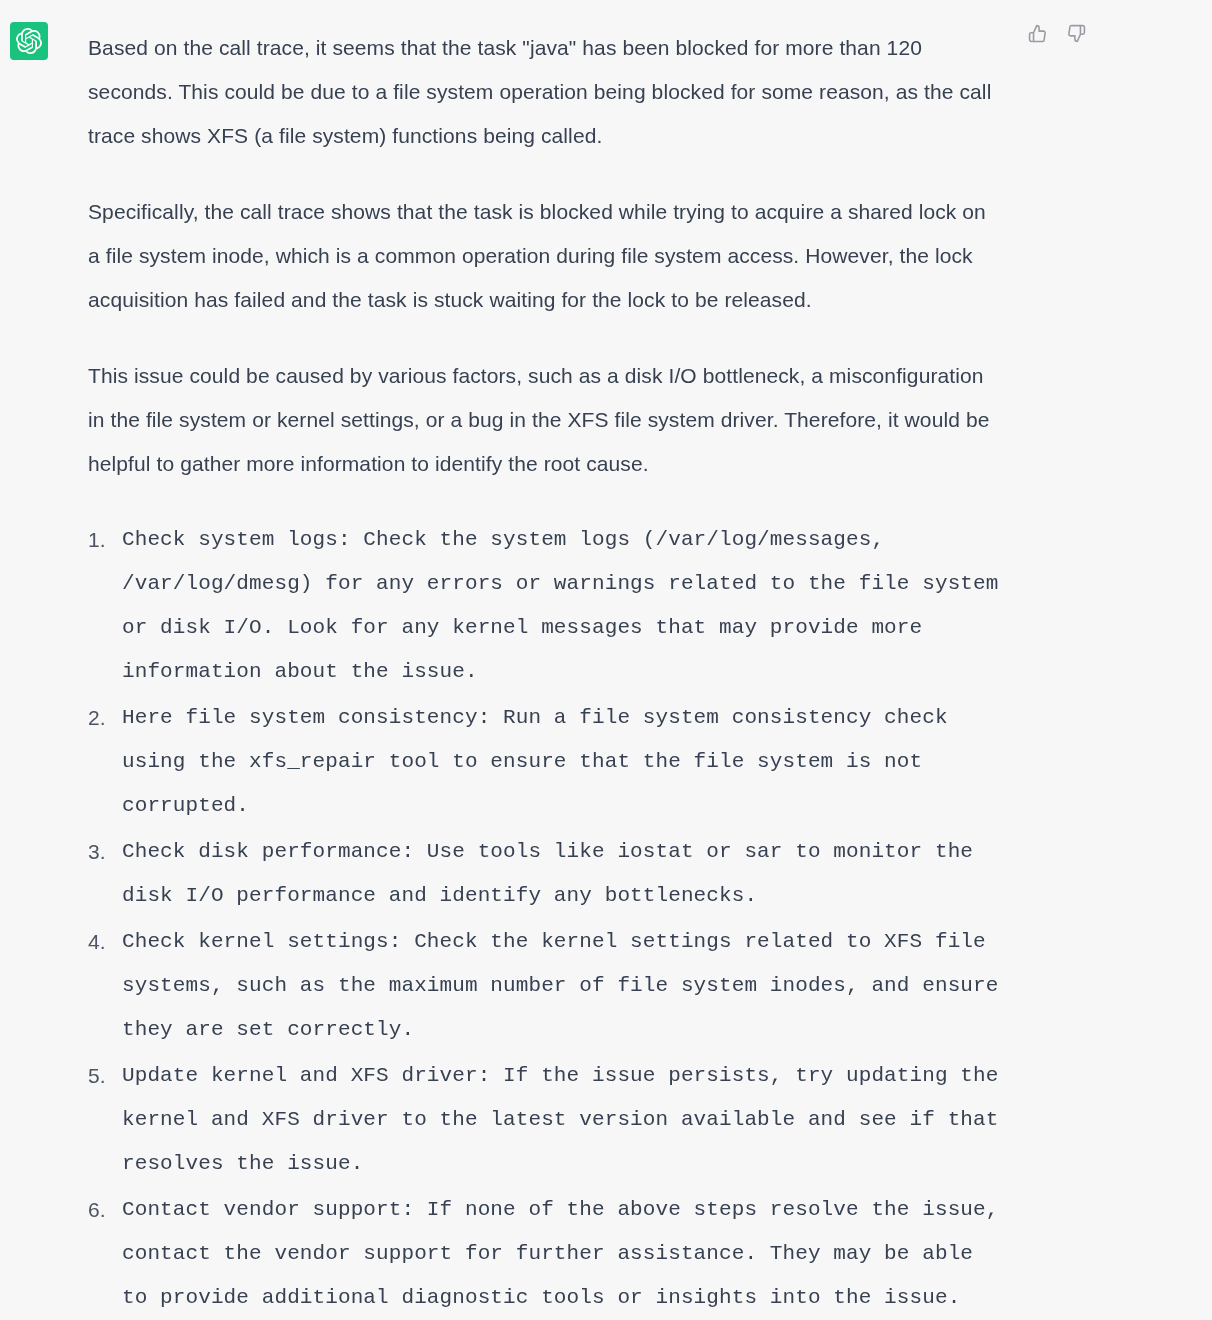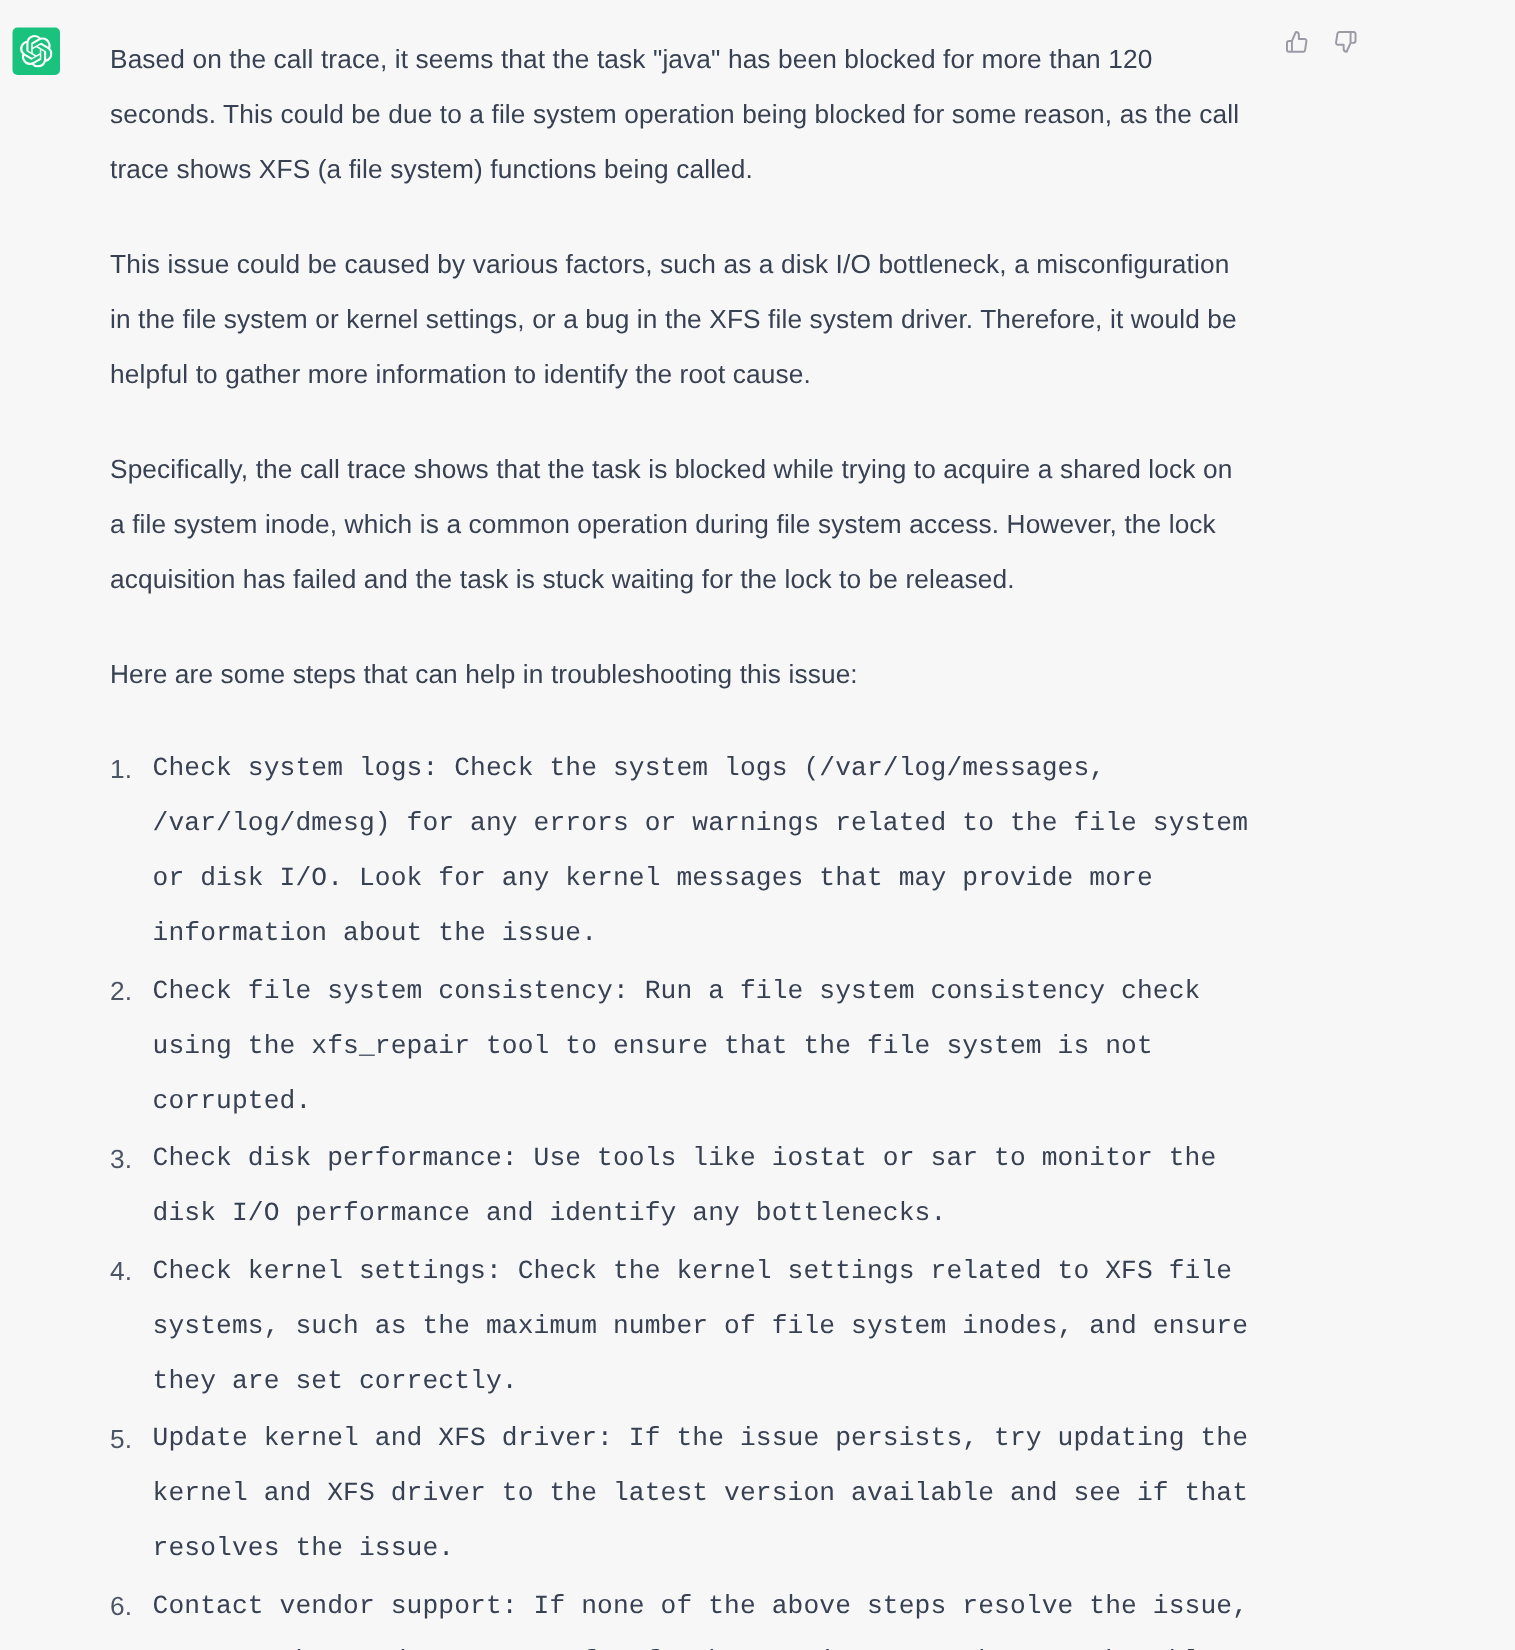--- a/index.html
+++ b/index.html
@@ -87,32 +87,31 @@
 <div class="message">
 
   <div class="avatar">
     <svg viewBox="0 0 24 24" aria-hidden="true">
       <path fill="#ffffff" d="M22.2819 9.8211a5.9847 5.9847 0 0 0-.5157-4.9108 6.0462 6.0462 0 0 0-6.5098-2.9A6.0651 6.0651 0 0 0 4.9807 4.1818a5.9847 5.9847 0 0 0-3.9977 2.9 6.0462 6.0462 0 0 0 .7427 7.0966 5.98 5.98 0 0 0 .511 4.9107 6.051 6.051 0 0 0 6.5146 2.9001A5.9847 5.9847 0 0 0 13.2599 24a6.0557 6.0557 0 0 0 5.7718-4.2058 5.9894 5.9894 0 0 0 3.9977-2.9001 6.0557 6.0557 0 0 0-.7475-7.073zm-9.022 12.6081a4.4755 4.4755 0 0 1-2.8764-1.0408l.1419-.0804 4.7783-2.7582a.7948.7948 0 0 0 .3927-.6813v-6.7369l2.02 1.1686a.071.071 0 0 1 .038.052v5.5826a4.504 4.504 0 0 1-4.4945 4.4944zm-9.6607-4.1254a4.4708 4.4708 0 0 1-.5346-3.0137l.142.0852 4.783 2.7582a.7712.7712 0 0 0 .7806 0l5.8428-3.3685v2.3324a.0804.0804 0 0 1-.0332.0615L9.74 19.9502a4.4992 4.4992 0 0 1-6.1408-1.6464zM2.3408 7.8956a4.485 4.485 0 0 1 2.3655-1.9728V11.6a.7664.7664 0 0 0 .3879.6765l5.8144 3.3543-2.0201 1.1685a.0757.0757 0 0 1-.071 0l-4.8303-2.7865A4.504 4.504 0 0 1 2.3408 7.8956zm16.5963 3.8558L13.1038 8.364 15.1192 7.2a.0757.0757 0 0 1 .071 0l4.8303 2.7913a4.4944 4.4944 0 0 1-.6765 8.1042v-5.6772a.79.79 0 0 0-.407-.667zm2.0107-3.0231l-.142-.0852-4.7735-2.7818a.7759.7759 0 0 0-.7854 0L9.409 9.2297V6.8974a.0662.0662 0 0 1 .0284-.0615l4.8303-2.7866a4.4992 4.4992 0 0 1 6.6802 4.66zM8.3065 12.863l-2.02-1.1638a.0804.0804 0 0 1-.038-.0567V6.0742a4.4992 4.4992 0 0 1 7.3757-3.4537l-.142.0805L8.704 5.459a.7948.7948 0 0 0-.3927.6813zm1.0976-2.3654l2.602-1.4998 2.6069 1.4998v2.9994l-2.5974 1.4997-2.6067-1.4997z"></path>
     </svg>
   </div>
 
   <div class="content">
     <p>Based on the call trace, it seems that the task "java" has been blocked for more than 120 seconds. This could be due to a file system operation being blocked for some reason, as the call trace shows XFS (a file system) functions being called.</p>
+    <p>Specifically, the call trace shows that the task is blocked while trying to acquire a shared lock on a file system inode, which is a common operation during file system access. However, the lock acquisition has failed and the task is stuck waiting for the lock to be released.</p>
     <p>This issue could be caused by various factors, such as a disk I/O bottleneck, a misconfiguration in the file system or kernel settings, or a bug in the XFS file system driver. Therefore, it would be helpful to gather more information to identify the root cause.</p>
-    <p>Specifically, the call trace shows that the task is blocked while trying to acquire a shared lock on a file system inode, which is a common operation during file system access. However, the lock acquisition has failed and the task is stuck waiting for the lock to be released.</p>
-    <p>Here are some steps that can help in troubleshooting this issue:</p>
 
     <ol class="steps">
       <li>
         <span class="num">1.</span>
         <span class="txt">Check system logs: Check the system logs (/var/log/messages, /var/log/dmesg) for any errors or warnings related to the file system or disk I/O. Look for any kernel messages that may provide more information about the issue.</span>
       </li>
       <li>
         <span class="num">2.</span>
-        <span class="txt">Check file system consistency: Run a file system consistency check using the xfs_repair tool to ensure that the file system is not corrupted.</span>
+        <span class="txt">Here file system consistency: Run a file system consistency check using the xfs_repair tool to ensure that the file system is not corrupted.</span>
       </li>
       <li>
         <span class="num">3.</span>
         <span class="txt">Check disk performance: Use tools like iostat or sar to monitor the disk I/O performance and identify any bottlenecks.</span>
       </li>
       <li>
         <span class="num">4.</span>
         <span class="txt">Check kernel settings: Check the kernel settings related to XFS file systems, such as the maximum number of file system inodes, and ensure they are set correctly.</span>
       </li>
       <li>

